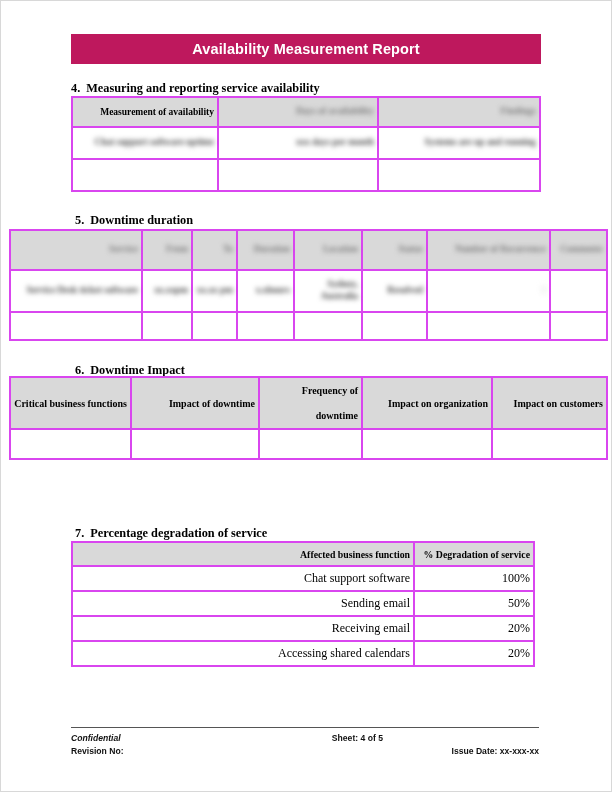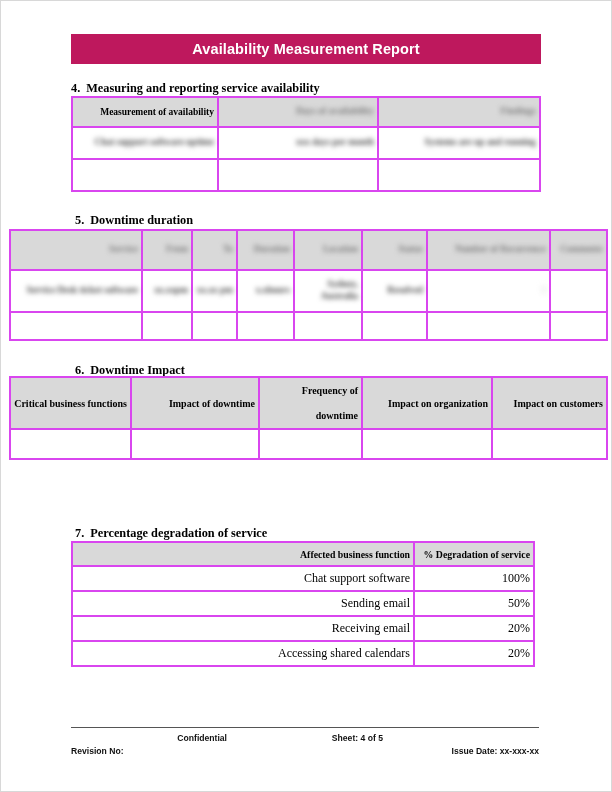--- a/index.html
+++ b/index.html
@@ -147,21 +147,21 @@
     font-size: 8.6px;
     font-weight: bold;
     color: #111111;
   }
   #footer .frow {
     display: flex;
     align-items: baseline;
     line-height: 1.55;
   }
   #footer .fleft  { width: 33.33%; text-align: left; }
-  #footer .fmid   { width: 33.33%; text-align: right; }
+  #footer .fmid   { width: 33.33%; text-align: left; font-style: italic; }
   #footer .fright { width: 33.33%; text-align: right; }
 </style>
 </head>
 <body>
 
 <div id="page">
 
   <div class="title-banner">
     <span class="title-text">Availability Measurement Report</span>
   </div>

